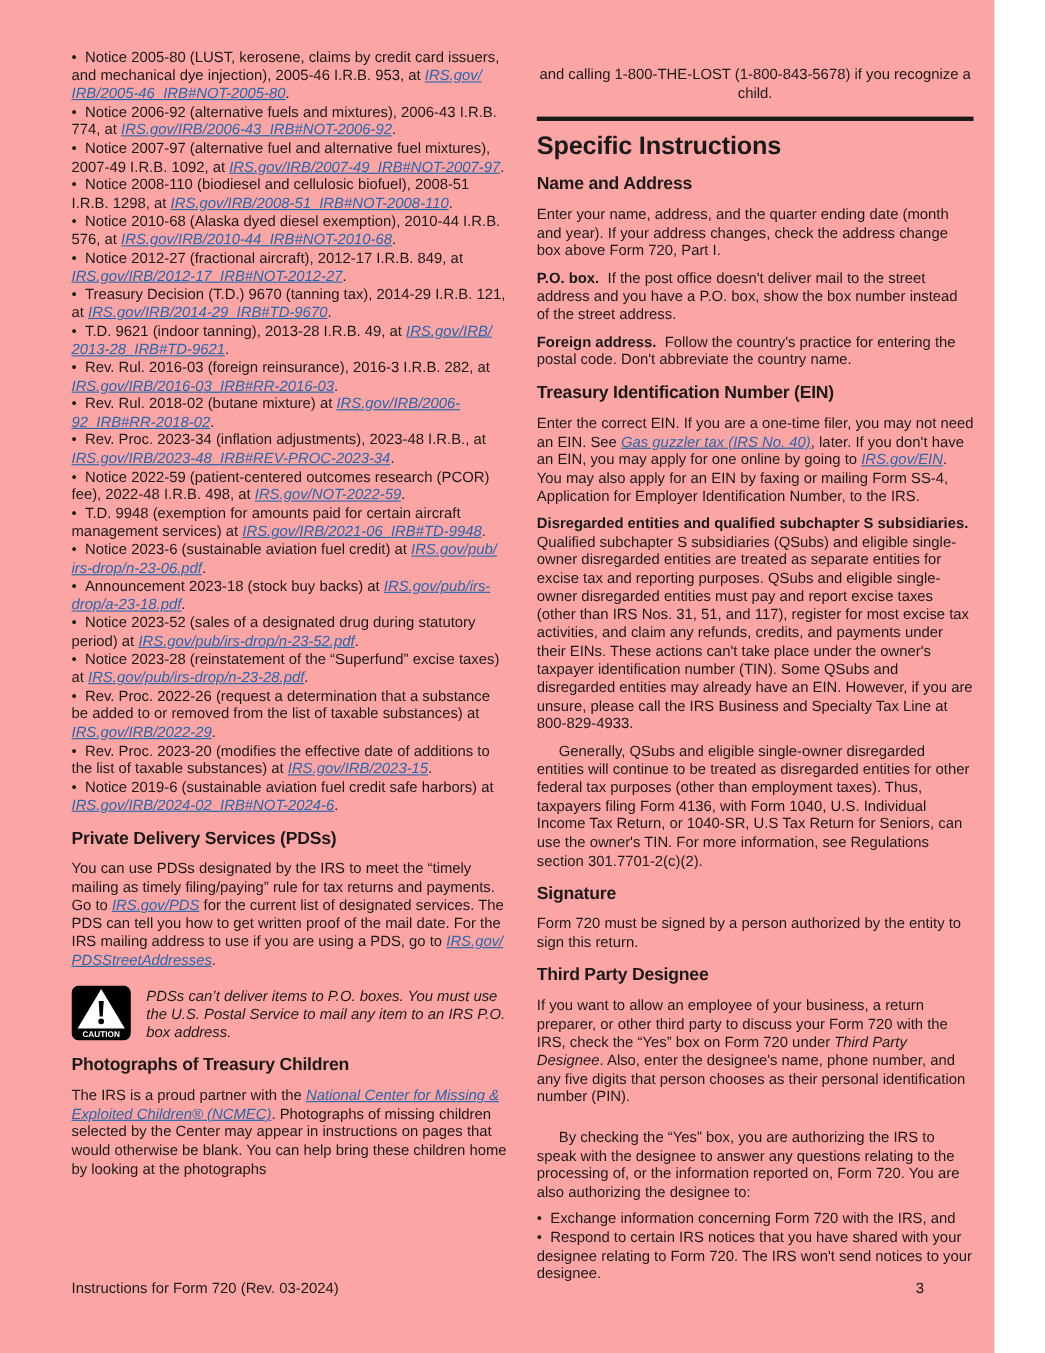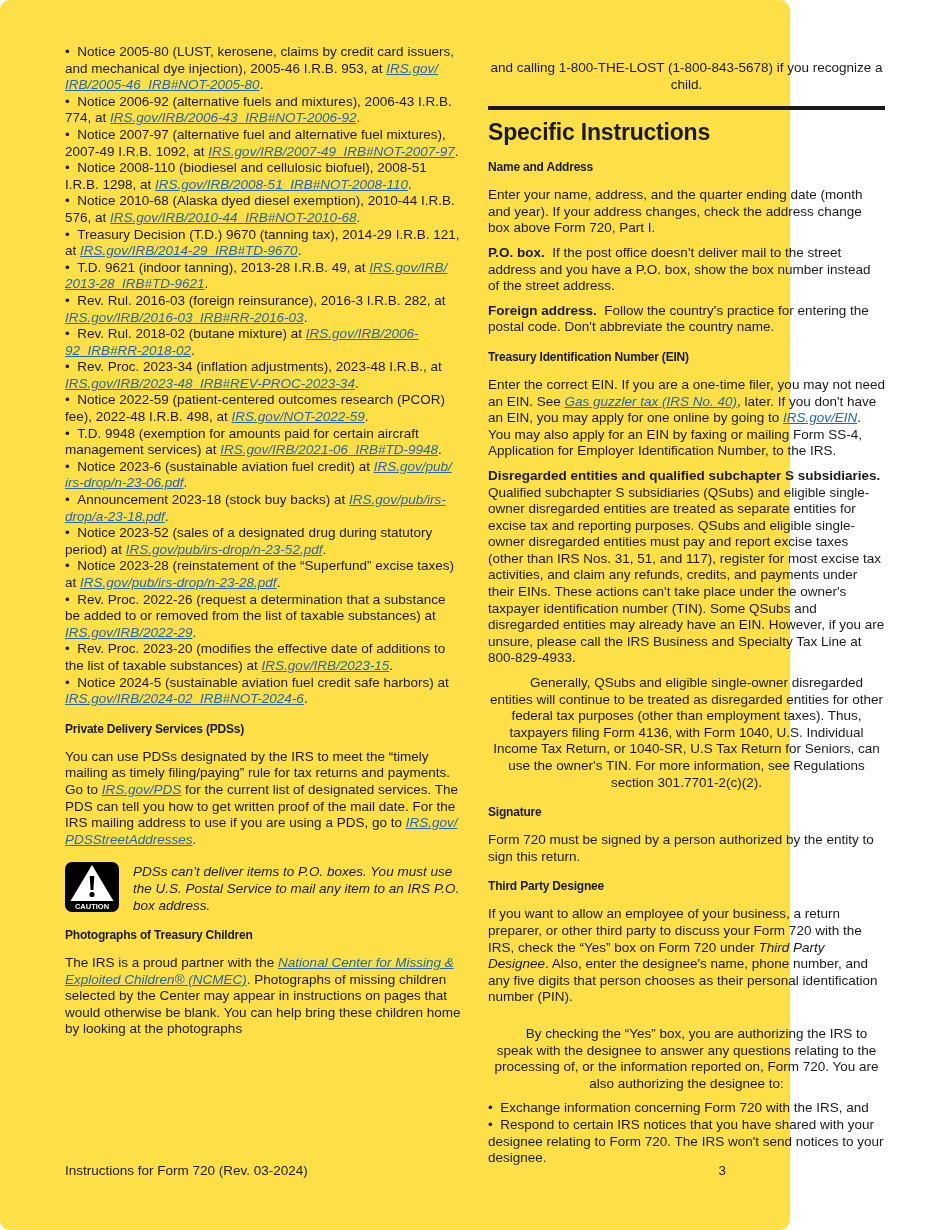--- a/index.html
+++ b/index.html
@@ -1,37 +1,36 @@
 <!DOCTYPE html>
 <html><head>
 <meta charset="utf-8">
 <style>
   html,body{margin:0;padding:0;background:#fff;}
   body{width:950px;height:1230px;overflow:hidden;}
   .page{
-    position:relative;width:790px;height:1230px;box-sizing:border-box;
-    background:#fde047;color:#1a1a1a;
+    position:relative;width:904px;height:1230px;box-sizing:border-box;
+    background:#fca5a5;color:#1a1a1a;
     font-family:"Liberation Sans",sans-serif;
     font-size:13.5px;line-height:16.6px;
     padding:44px 64px 0 65px;
-    border-radius:10px;
   }
   .columns{display:flex;gap:26px;align-items:flex-start;}
   .col{width:397px;flex:0 0 397px;}
   p{margin:8px 0;}
   p:first-child{margin-top:16px;text-align:center;}
   .bullet-item{margin:0;}
   .bullet-item::before{content:"\2022\00a0\00a0";}
   h1{font-size:23px;line-height:28px;margin:8px 0 4px;font-weight:bold;letter-spacing:-0.2px;}
-  h2{font-size:12px;line-height:23px;margin:10px 0 3px;font-weight:bold;letter-spacing:-0.2px;}
+  h2{font-size:16px;line-height:23px;margin:10px 0 3px;font-weight:bold;letter-spacing:-0.2px;}
   .thick-rule{border:none;border-top:4px solid #1a1a1a;margin:13px 0 0 0;}
   .link{color:#2467af;font-style:italic;text-decoration:underline;overflow-wrap:break-word;cursor:pointer;}
   .b{font-weight:bold;}
   .i{font-style:italic;}
-  .indent{text-indent:20px;text-align:center;}
+  .indent{text-indent:20px;}
   .gap-top{margin-top:20px;}
   .caution{display:flex;margin:14px 0 10px 0;}
   .caution-icon{flex:0 0 54px;margin-right:14px;}
   .caution-text{font-style:italic;margin:2px 0 0 0;}
   .footer{
     position:absolute;left:65px;right:64px;top:1163px;
     display:flex;justify-content:space-between;
     font-weight:normal;font-size:13.5px;
   }
 </style>
@@ -41,34 +40,35 @@
 <div class="page">
   <div class="columns">
 
     <div class="col">
       <div>
         <div class="bullet-item"><span>Notice 2005-80 (LUST, kerosene, claims by credit card issuers, and mechanical dye injection), 2005-46 I.R.B. 953, at </span><span class="link">IRS.gov/​IRB/​2005-46_IRB#NOT-2005-80</span><span>.</span></div>
         <div class="bullet-item"><span>Notice 2006-92 (alternative fuels and mixtures), 2006-43 I.R.B. 774, at </span><span class="link">IRS.gov/​IRB/​2006-43_IRB#NOT-2006-92</span><span>.</span></div>
         <div class="bullet-item"><span>Notice 2007-97 (alternative fuel and alternative fuel mixtures), 2007-49 I.R.B. 1092, at </span><span class="link">IRS.gov/​IRB/​2007-49_IRB#NOT-2007-97</span><span>.</span></div>
         <div class="bullet-item"><span>Notice 2008-110 (biodiesel and cellulosic biofuel), 2008-51 I.R.B. 1298, at </span><span class="link">IRS.gov/​IRB/​2008-51_IRB#NOT-2008-110</span><span>.</span></div>
         <div class="bullet-item"><span>Notice 2010-68 (Alaska dyed diesel exemption), 2010-44 I.R.B. 576, at </span><span class="link">IRS.gov/​IRB/​2010-44_IRB#NOT-2010-68</span><span>.</span></div>
+        <div class="bullet-item"><span>Notice 2012-27 (fractional aircraft), 2012-17 I.R.B. 849, at </span><span class="link">IRS.gov/​IRB/​2012-17_IRB#NOT-2012-27</span><span>.</span></div>
         <div class="bullet-item"><span>Treasury Decision (T.D.) 9670 (tanning tax), 2014-29 I.R.B. 121, at </span><span class="link">IRS.gov/​IRB/​2014-29_IRB#TD-9670</span><span>.</span></div>
         <div class="bullet-item"><span>T.D. 9621 (indoor tanning), 2013-28 I.R.B. 49, at </span><span class="link">IRS.gov/​IRB/​2013-28_IRB#TD-9621</span><span>.</span></div>
         <div class="bullet-item"><span>Rev. Rul. 2016-03 (foreign reinsurance), 2016-3 I.R.B. 282, at </span><span class="link">IRS.gov/​IRB/​2016-03_IRB#RR-2016-03</span><span>.</span></div>
         <div class="bullet-item"><span>Rev. Rul. 2018-02 (butane mixture) at </span><span class="link">IRS.gov/​IRB/​2006-92_IRB#RR-2018-02</span><span>.</span></div>
         <div class="bullet-item"><span>Rev. Proc. 2023-34 (inflation adjustments), 2023-48 I.R.B., at </span><span class="link">IRS.gov/​IRB/​2023-48_IRB#REV-PROC-2023-34</span><span>.</span></div>
         <div class="bullet-item"><span>Notice 2022-59 (patient-centered outcomes research (PCOR) fee), 2022-48 I.R.B. 498, at </span><span class="link">IRS.gov/​NOT-2022-59</span><span>.</span></div>
         <div class="bullet-item"><span>T.D. 9948 (exemption for amounts paid for certain aircraft management services) at </span><span class="link">IRS.gov/​IRB/​2021-06_IRB#TD-9948</span><span>.</span></div>
         <div class="bullet-item"><span>Notice 2023-6 (sustainable aviation fuel credit) at </span><span class="link">IRS.gov/​pub/​irs-drop/​n-23-06.pdf</span><span>.</span></div>
         <div class="bullet-item"><span>Announcement 2023-18 (stock buy backs) at </span><span class="link">IRS.gov/​pub/​irs-drop/​a-23-18.pdf</span><span>.</span></div>
         <div class="bullet-item"><span>Notice 2023-52 (sales of a designated drug during statutory period) at </span><span class="link">IRS.gov/​pub/​irs-drop/​n-23-52.pdf</span><span>.</span></div>
         <div class="bullet-item"><span>Notice 2023-28 (reinstatement of the “Superfund” excise taxes) at </span><span class="link">IRS.gov/​pub/​irs-drop/​n-23-28.pdf</span><span>.</span></div>
         <div class="bullet-item"><span>Rev. Proc. 2022-26 (request a determination that a substance be added to or removed from the list of taxable substances) at </span><span class="link">IRS.gov/​IRB/​2022-29</span><span>.</span></div>
         <div class="bullet-item"><span>Rev. Proc. 2023-20 (modifies the effective date of additions to the list of taxable substances) at </span><span class="link">IRS.gov/​IRB/​2023-15</span><span>.</span></div>
-        <div class="bullet-item"><span>Notice 2024-5 (sustainable aviation fuel credit safe harbors) at </span><span class="link">IRS.gov/​IRB/​2024-02_IRB#NOT-2024-6</span><span>.</span></div>
+        <div class="bullet-item"><span>Notice 2019-6 (sustainable aviation fuel credit safe harbors) at </span><span class="link">IRS.gov/​IRB/​2024-02_IRB#NOT-2024-6</span><span>.</span></div>
       </div>
 
       <h2>Private Delivery Services (PDSs)</h2>
       <p><span>You can use PDSs designated by the IRS to meet the “timely mailing as timely filing/paying” rule for tax returns and payments. Go to </span><span class="link">IRS.gov/​PDS</span><span> for the current list of designated services. The PDS can tell you how to get written proof of the mail date. For the IRS mailing address to use if you are using a PDS, go to </span><span class="link">IRS.gov/​PDSStreetAddresses</span><span>.</span></p>
 
       <div class="caution">
         <svg class="caution-icon" width="54" height="50" viewBox="0 0 54 50">
           <rect x="0" y="0" width="54" height="50" rx="7" fill="#000"></rect>
           <polygon points="27,3 48.5,39 5.5,39" fill="#fff"></polygon>
           <polygon points="27,10 44,37.5 10,37.5" fill="#fff"></polygon>

